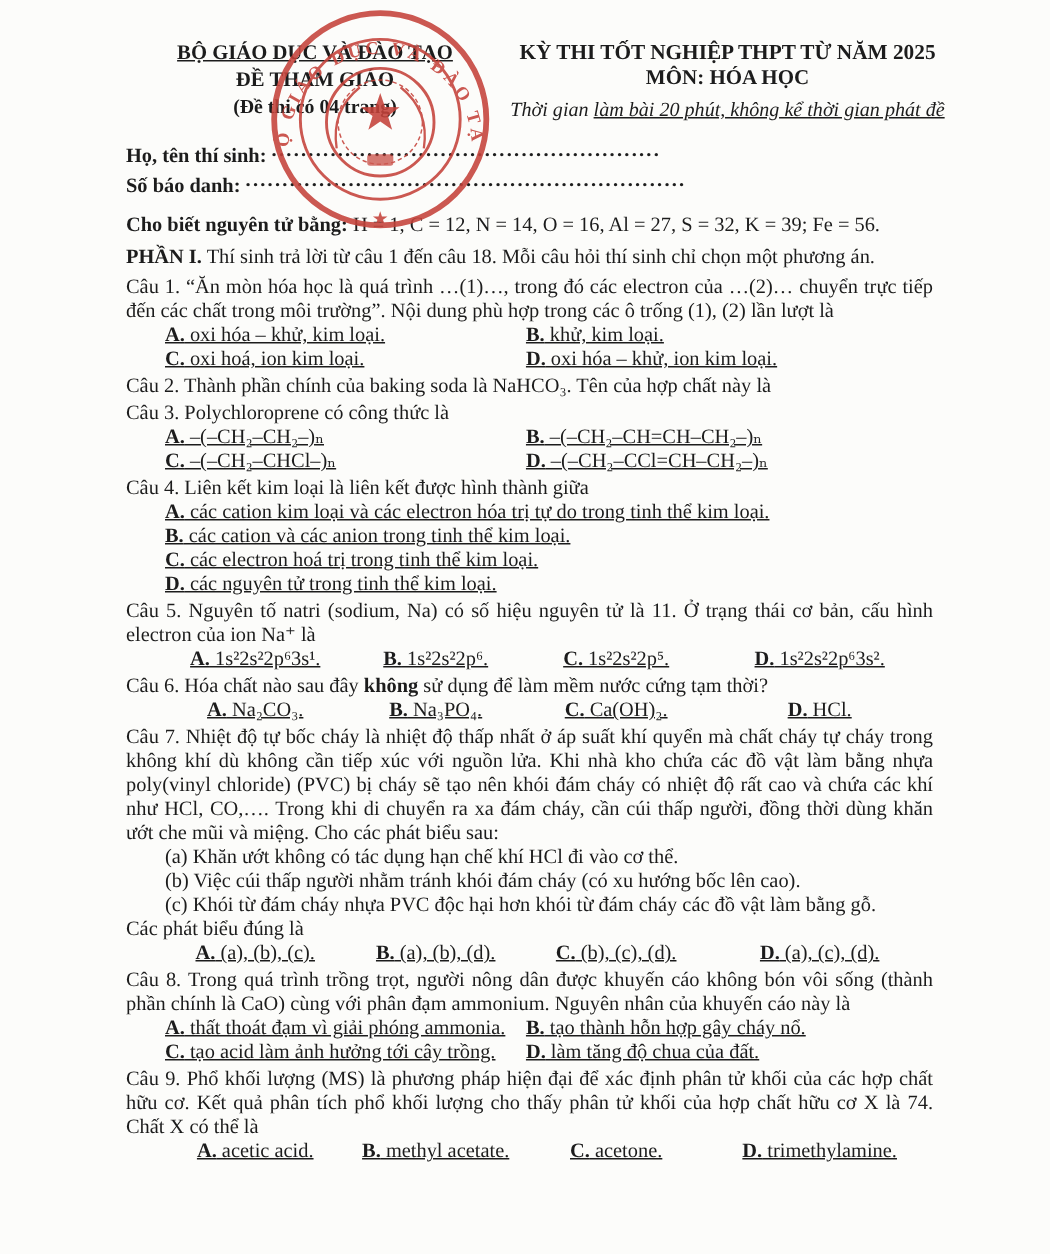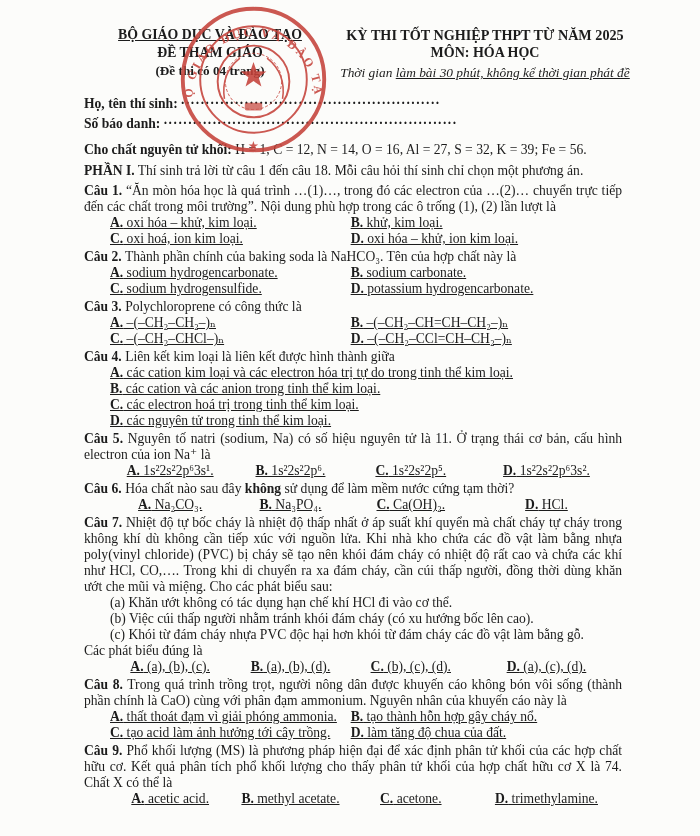--- a/index.html
+++ b/index.html
@@ -30,21 +30,21 @@
   .candidate .row{height:20px;white-space:nowrap;}
   .dots{display:inline-block;overflow:hidden;white-space:nowrap;vertical-align:baseline;letter-spacing:1.5px;}
   .dots.w1{width:258px;}
   .dots.w2{width:292px;}
   
   .paper-body{margin:10px 78px 0 84px;}
   .intro-line{margin-bottom:3px;text-align:justify;}
   .part-line{margin:5px 0 4px 0;}
   .question{margin-top:2px;}
   .q-text{margin:0;text-align:justify;}
-  .q-label{font-weight:bold;}
+  .q-label{font-weight:normal;}
   .statement{padding-left:26px;text-align:justify;}
   .post-text{}
   .options{display:grid;padding-left:26px;}
   .options.two-col{grid-template-columns:47% 53%;}
   .options.four-col{grid-template-columns:23.5% 23.5% 23.5% 29.5%;text-align:center;}
   .options.list{grid-template-columns:100%;}
   .option{white-space:nowrap;overflow:visible;text-decoration:underline;}
   .opt-letter{font-weight:bold;}
 </style>
 </head>
@@ -76,58 +76,52 @@
 
   <div class="header">
     <div class="h-left">
       <div class="l1">BỘ GIÁO DỤC VÀ ĐÀO TẠO</div>
       <div class="l2">ĐỀ THAM GIÁO</div>
       <div class="l3">(Đề thi có 04 trang)</div>
     </div>
     <div class="h-right">
       <div class="l1">KỲ THI TỐT NGHIỆP THPT TỪ NĂM 2025</div>
       <div class="l2">MÔN: HÓA HỌC</div>
-      <div class="l3"><span>Thời gian </span><span class="u">làm bài 30 phút, không kể thời gian phát đề</span></div>
+      <div class="l3"><span>Thời gian </span><span class="u">làm bài 20 phút, không kể thời gian phát đề</span></div>
     </div>
   </div>
 
   <div class="candidate">
     <div class="row">
       <span>Họ, tên thí sinh: </span><span class="dots w1">..........................................................................................</span>
     </div>
     <div class="row">
       <span>Số báo danh: </span><span class="dots w2">..............................................................................................</span>
     </div>
   </div>
 
   <div class="paper-body">
     <div class="intro-line">
-      <span class="b">Cho chất nguyên tử khối: </span><span>H = 1, C = 12, N = 14, O = 16, Al = 27, S = 32, K = 39; Fe = 56.</span>
+      <span class="b">Cho biết nguyên tử bằng: </span><span>H = 1, C = 12, N = 14, O = 16, Al = 27, S = 32, K = 39; Fe = 56.</span>
     </div>
     <div class="part-line">
       <span class="b">PHẦN I.</span><span> Thí sinh trả lời từ câu 1 đến câu 18. Mỗi câu hỏi thí sinh chỉ chọn một phương án.</span>
     </div>
     <div id="questions">
         <div class="question">
           <p class="q-text"><span class="q-label">Câu 1.</span><span> “Ăn mòn hóa học là quá trình …(1)…, trong đó các electron của …(2)… chuyển trực tiếp đến các chất trong môi trường”. Nội dung phù hợp trong các ô trống (1), (2) lần lượt là</span></p>
           <div class="options two-col">
             <div class="option"><span class="opt-letter">A.</span> oxi hóa – khử, kim loại.</div>
             <div class="option"><span class="opt-letter">B.</span> khử, kim loại.</div>
             <div class="option"><span class="opt-letter">C.</span> oxi hoá, ion kim loại.</div>
             <div class="option"><span class="opt-letter">D.</span> oxi hóa – khử, ion kim loại.</div>
           </div>
         </div>
         <div class="question">
           <p class="q-text"><span class="q-label">Câu 2.</span><span> Thành phần chính của baking soda là NaHCO₃. Tên của hợp chất này là</span></p>
-          <div class="options two-col">
-            <div class="option"><span class="opt-letter">A.</span> sodium hydrogencarbonate.</div>
-            <div class="option"><span class="opt-letter">B.</span> sodium carbonate.</div>
-            <div class="option"><span class="opt-letter">C.</span> sodium hydrogensulfide.</div>
-            <div class="option"><span class="opt-letter">D.</span> potassium hydrogencarbonate.</div>
-          </div>
         </div>
         <div class="question">
           <p class="q-text"><span class="q-label">Câu 3.</span><span> Polychloroprene có công thức là</span></p>
           <div class="options two-col">
             <div class="option"><span class="opt-letter">A.</span> –(–CH₂–CH₂–)ₙ</div>
             <div class="option"><span class="opt-letter">B.</span> –(–CH₂–CH=CH–CH₂–)ₙ</div>
             <div class="option"><span class="opt-letter">C.</span> –(–CH₂–CHCl–)ₙ</div>
             <div class="option"><span class="opt-letter">D.</span> –(–CH₂–CCl=CH–CH₂–)ₙ</div>
           </div>
         </div>

